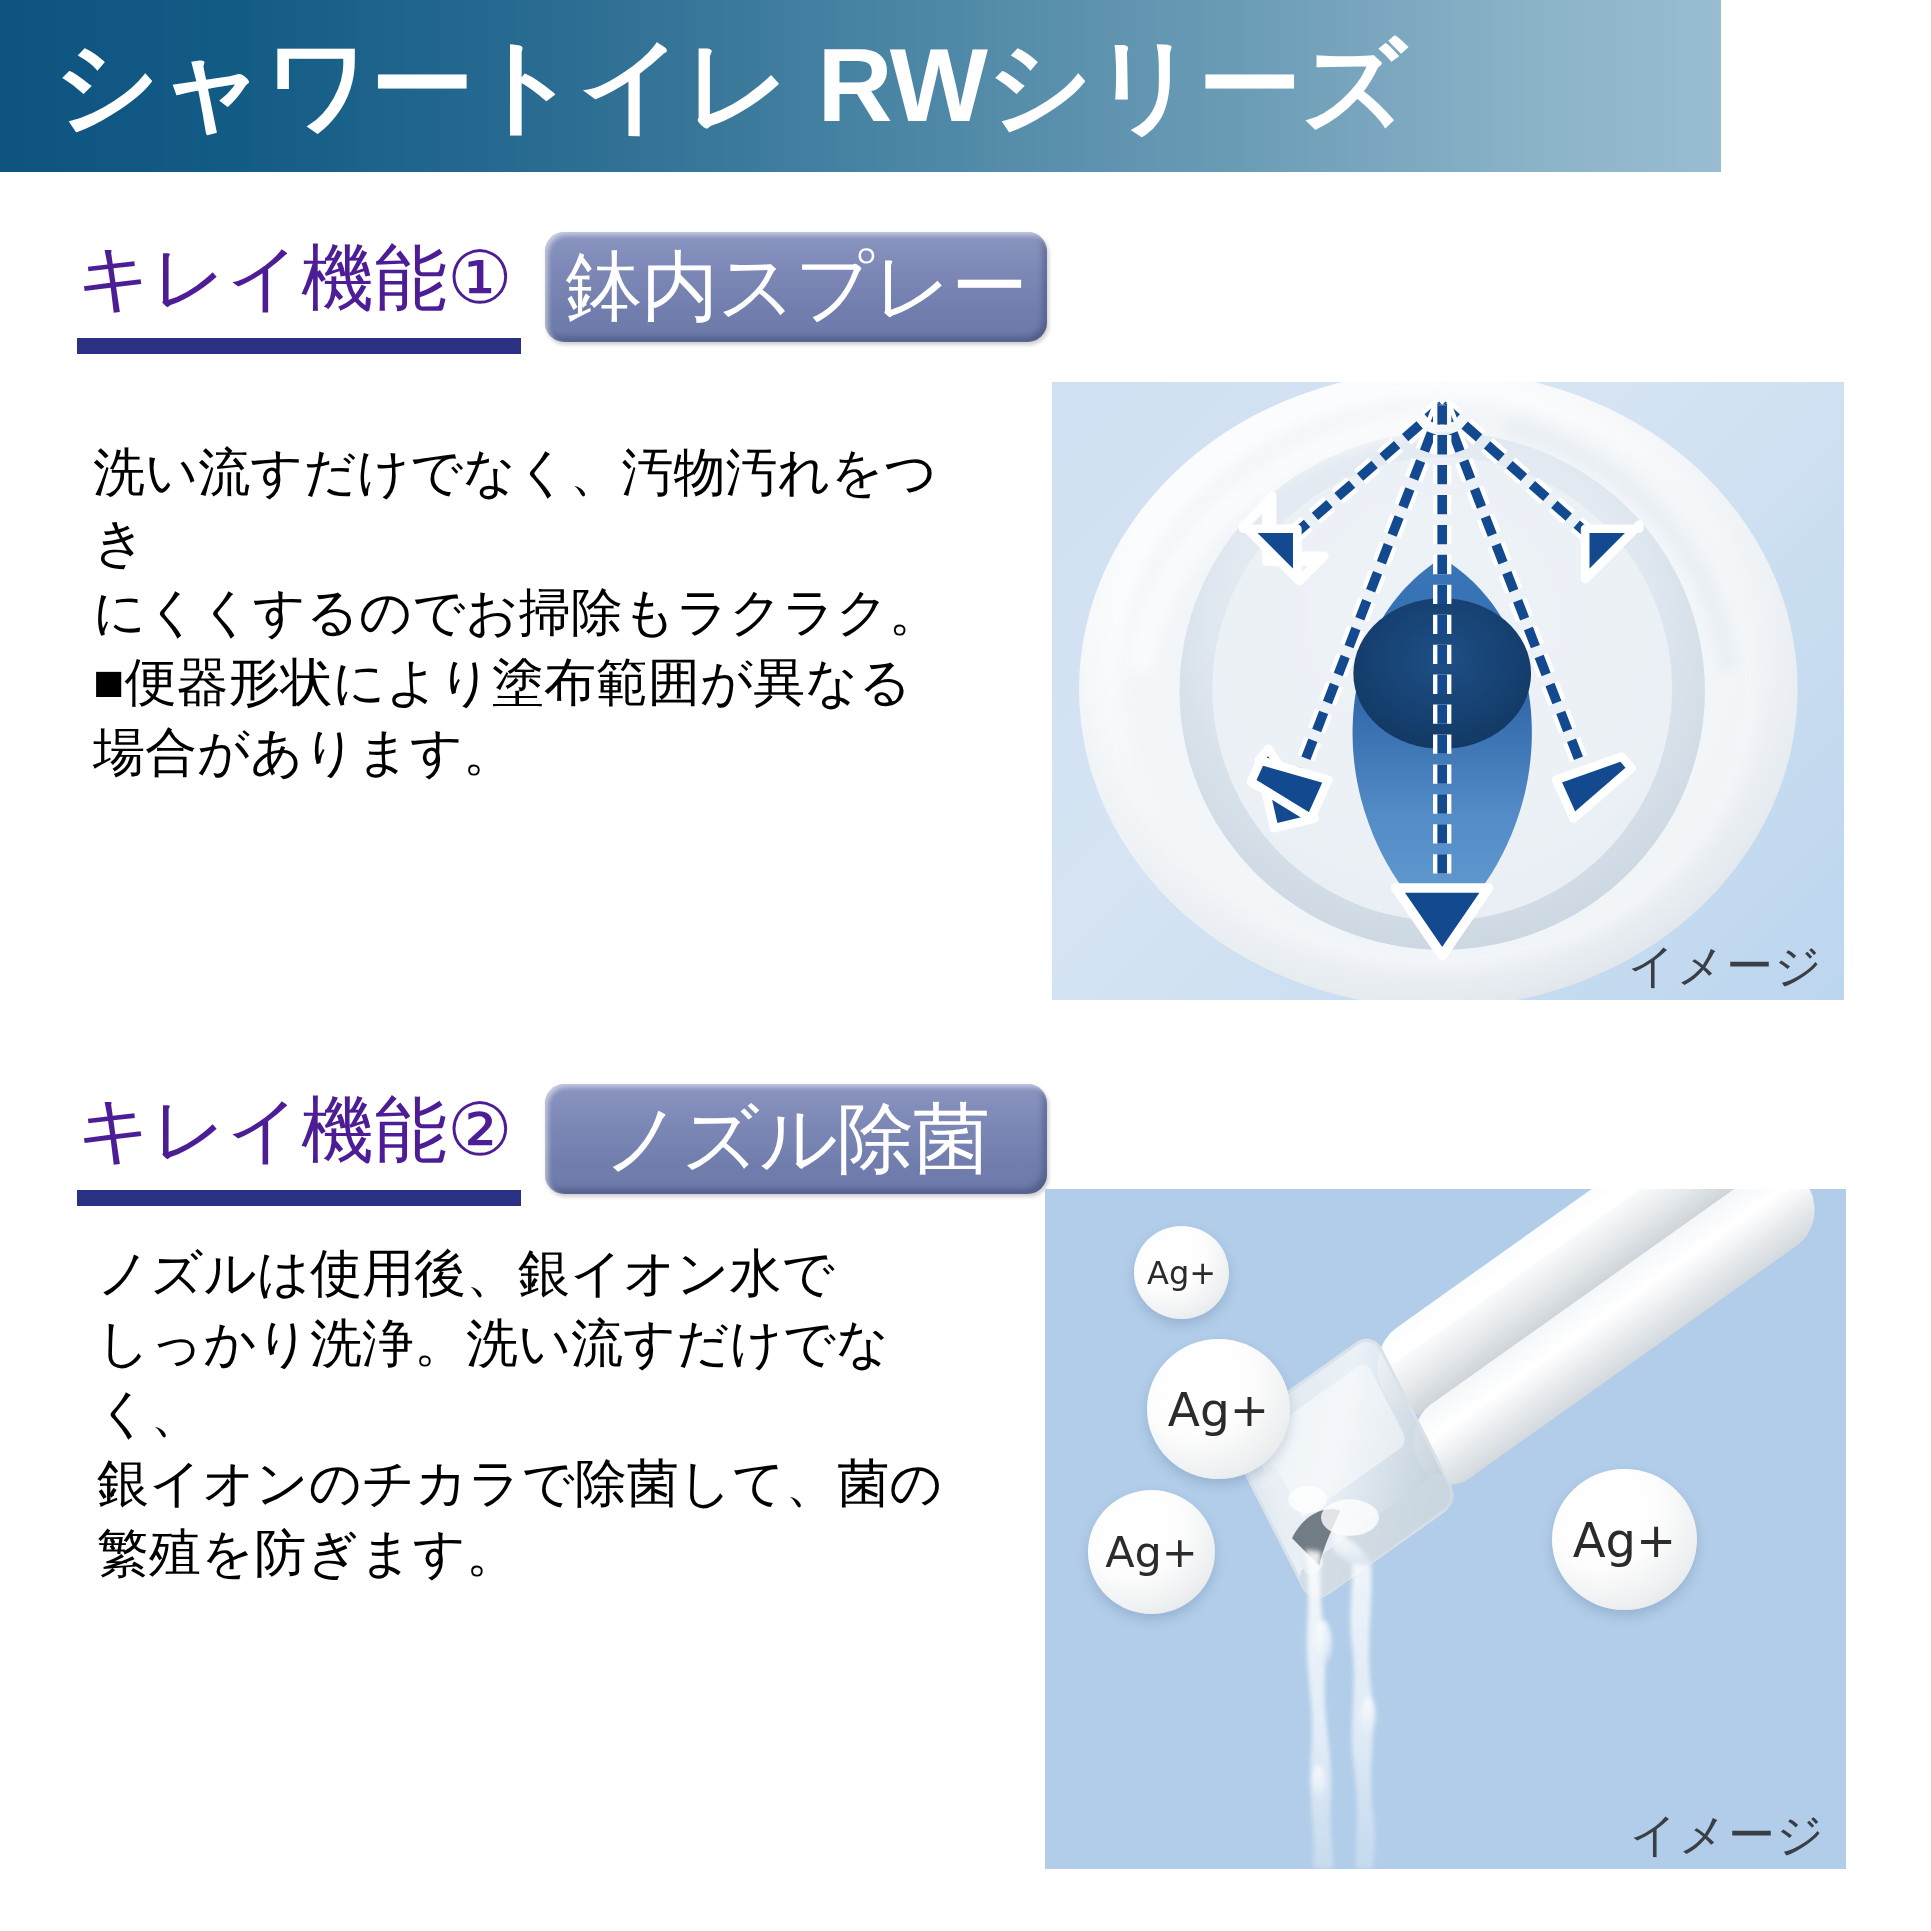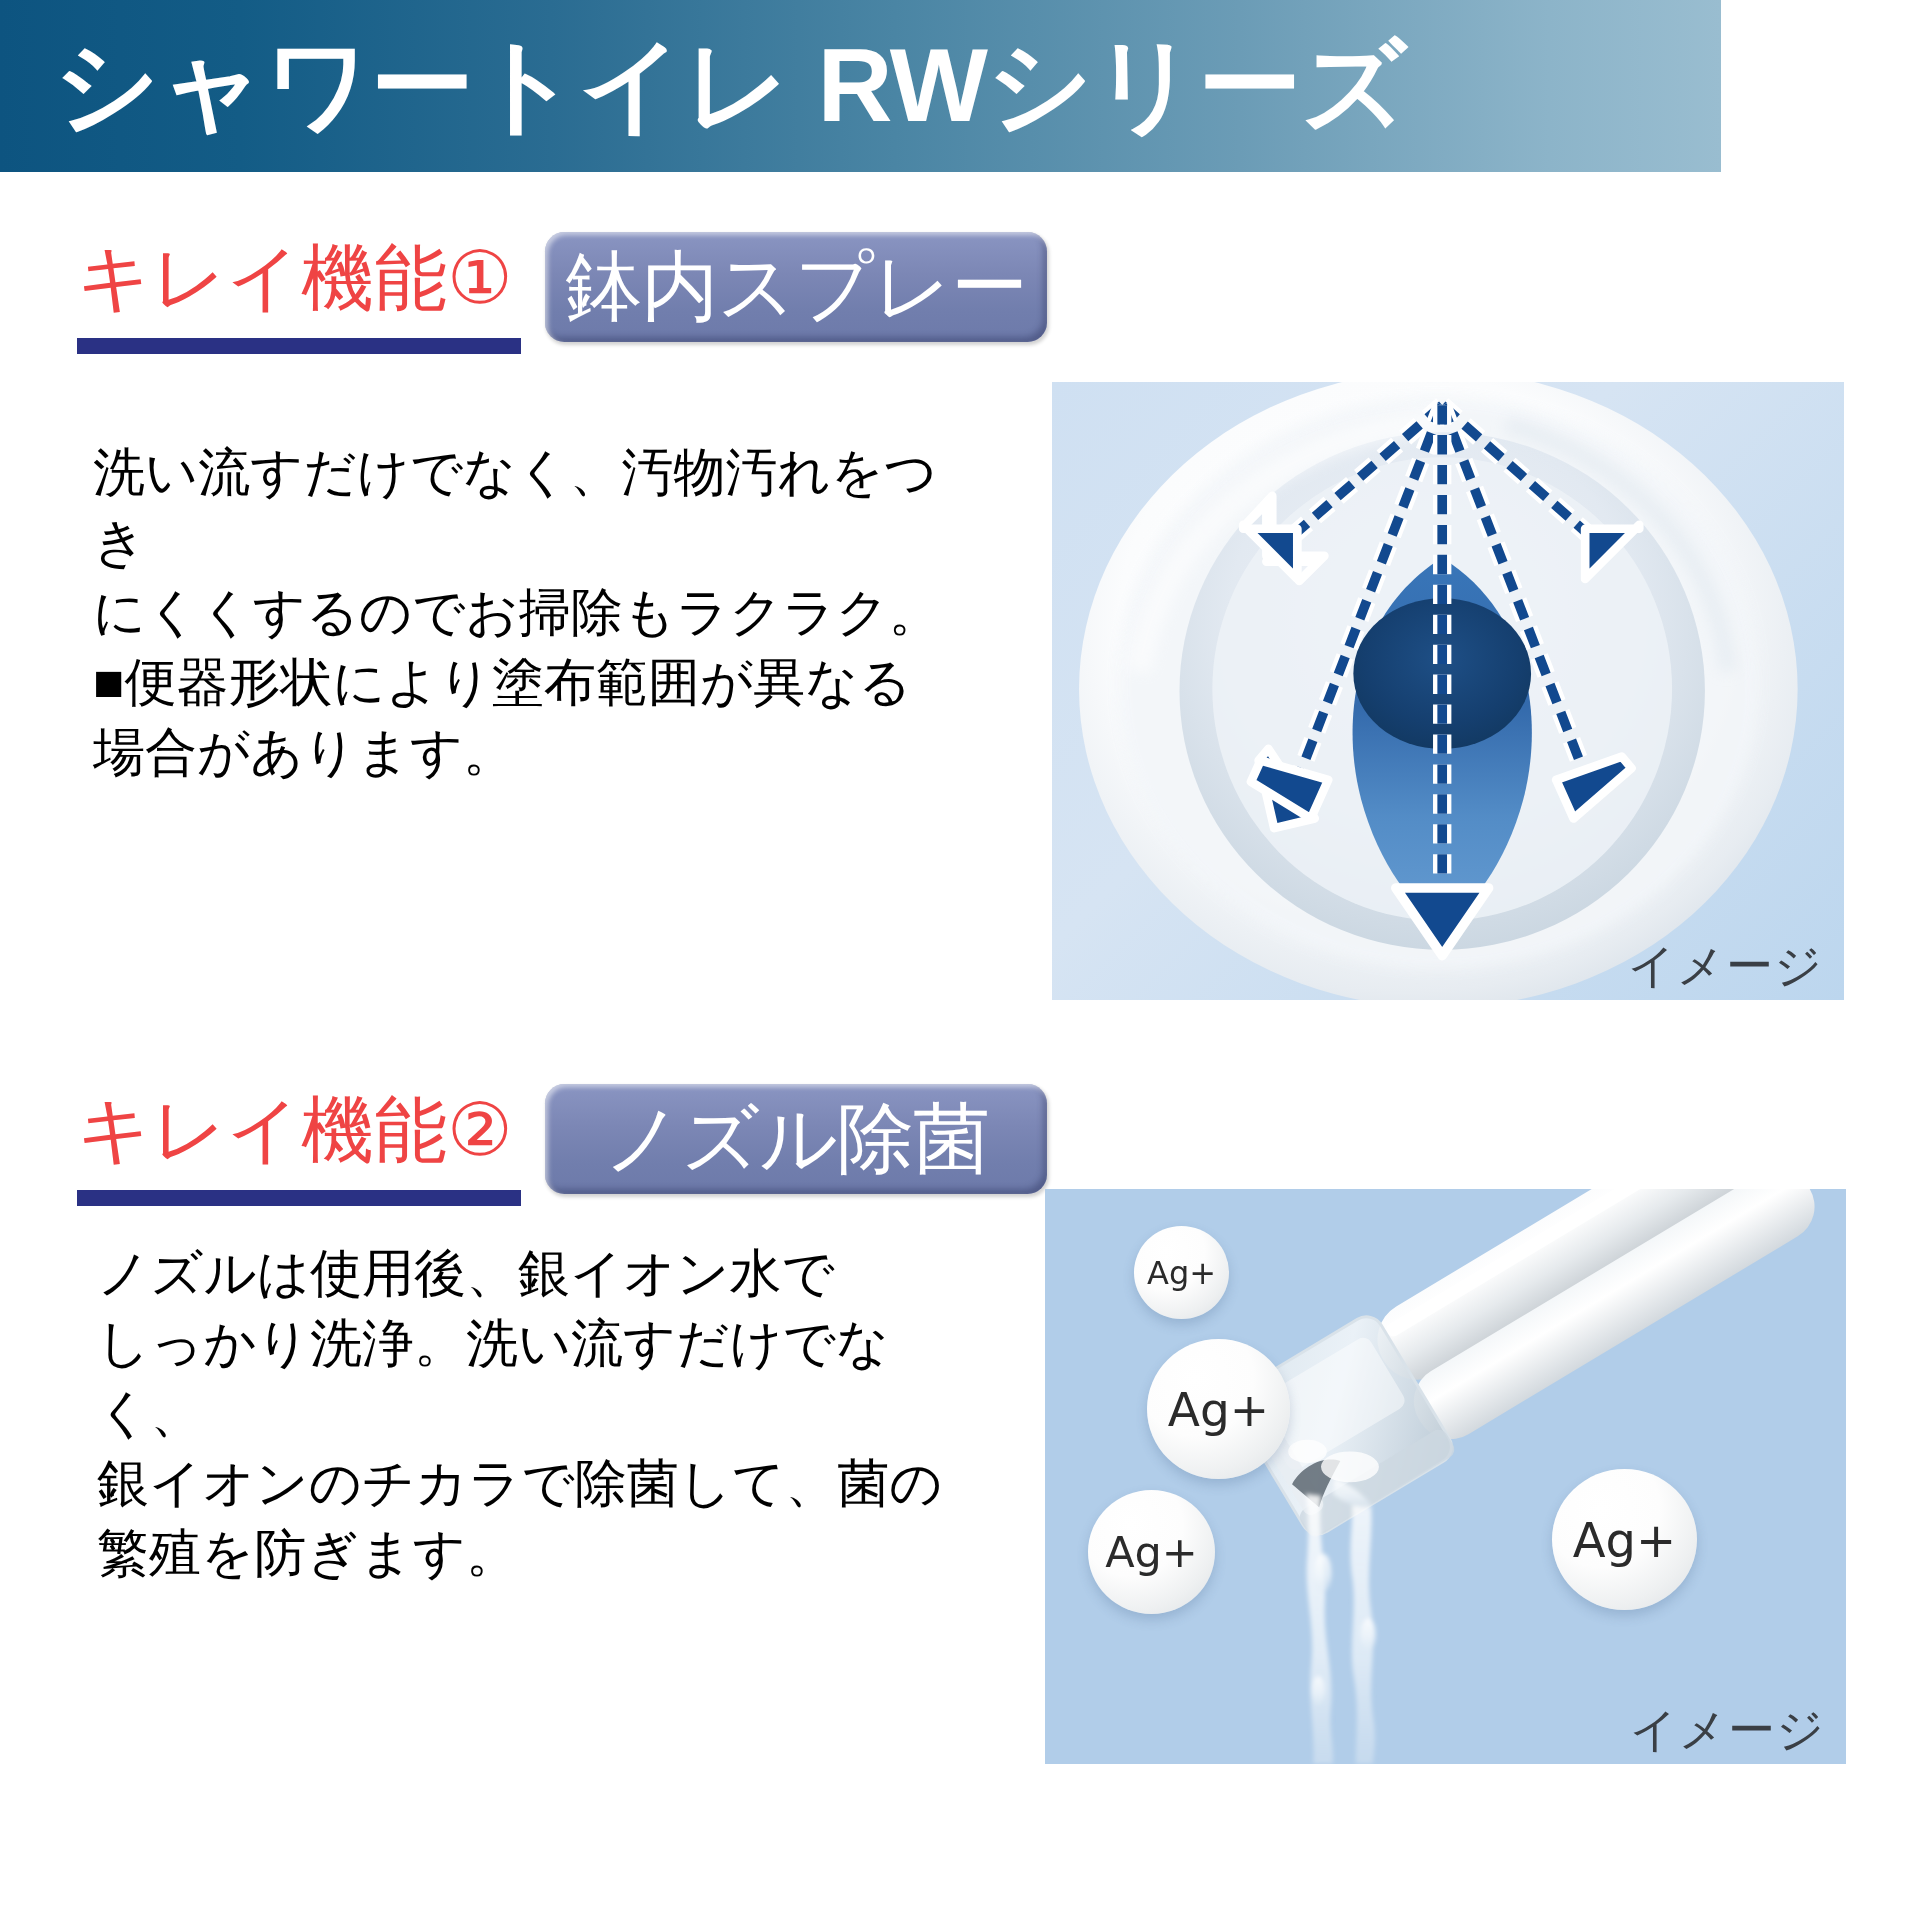--- a/index.html
+++ b/index.html
@@ -60,21 +60,21 @@
     display: flex;
     align-items: flex-start;
   }
   .heading-block {
     position: relative;
     padding-right: 25px;
   }
   .heading-text {
     font-size: 73px;
     line-height: 95px;
-    color: #ef4444;
+    color: #4c1d95;
     white-space: nowrap;
     font-weight: normal;
     letter-spacing: 0px;
     text-align: center;
   }
   .heading-underline {
     position: absolute;
     left: 0;
     top: 108px;
     width: 444px;
@@ -130,21 +130,21 @@
     left: 1052px;
     top: 210px;
     width: 792px;
     height: 618px;
     background: linear-gradient(135deg, #cfe0f2 0%, #d6e4f3 40%, #bcd6ee 100%);
   }
   #photo-nozzle {
     left: 1045px;
     top: 165px;
     width: 801px;
-    height: 575px;
+    height: 680px;
     background: #b1cde9;
   }
 
   .img-caption {
     position: absolute;
     right: 21px;
     bottom: 9.7px;
     font-size: 47px;
     line-height: 48px;
     color: #3a3f45;

